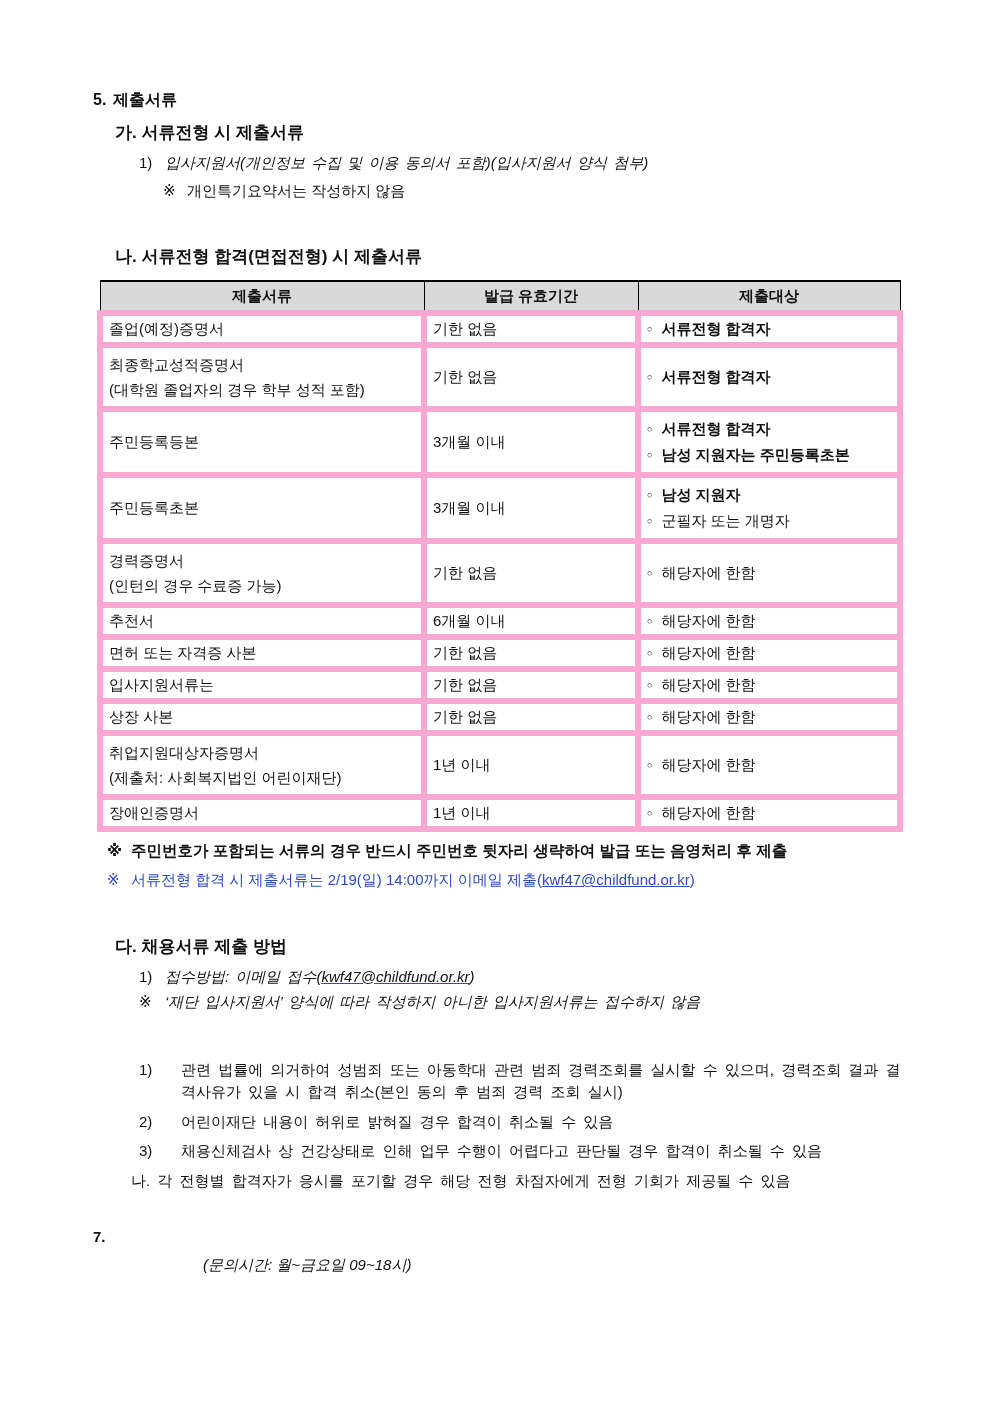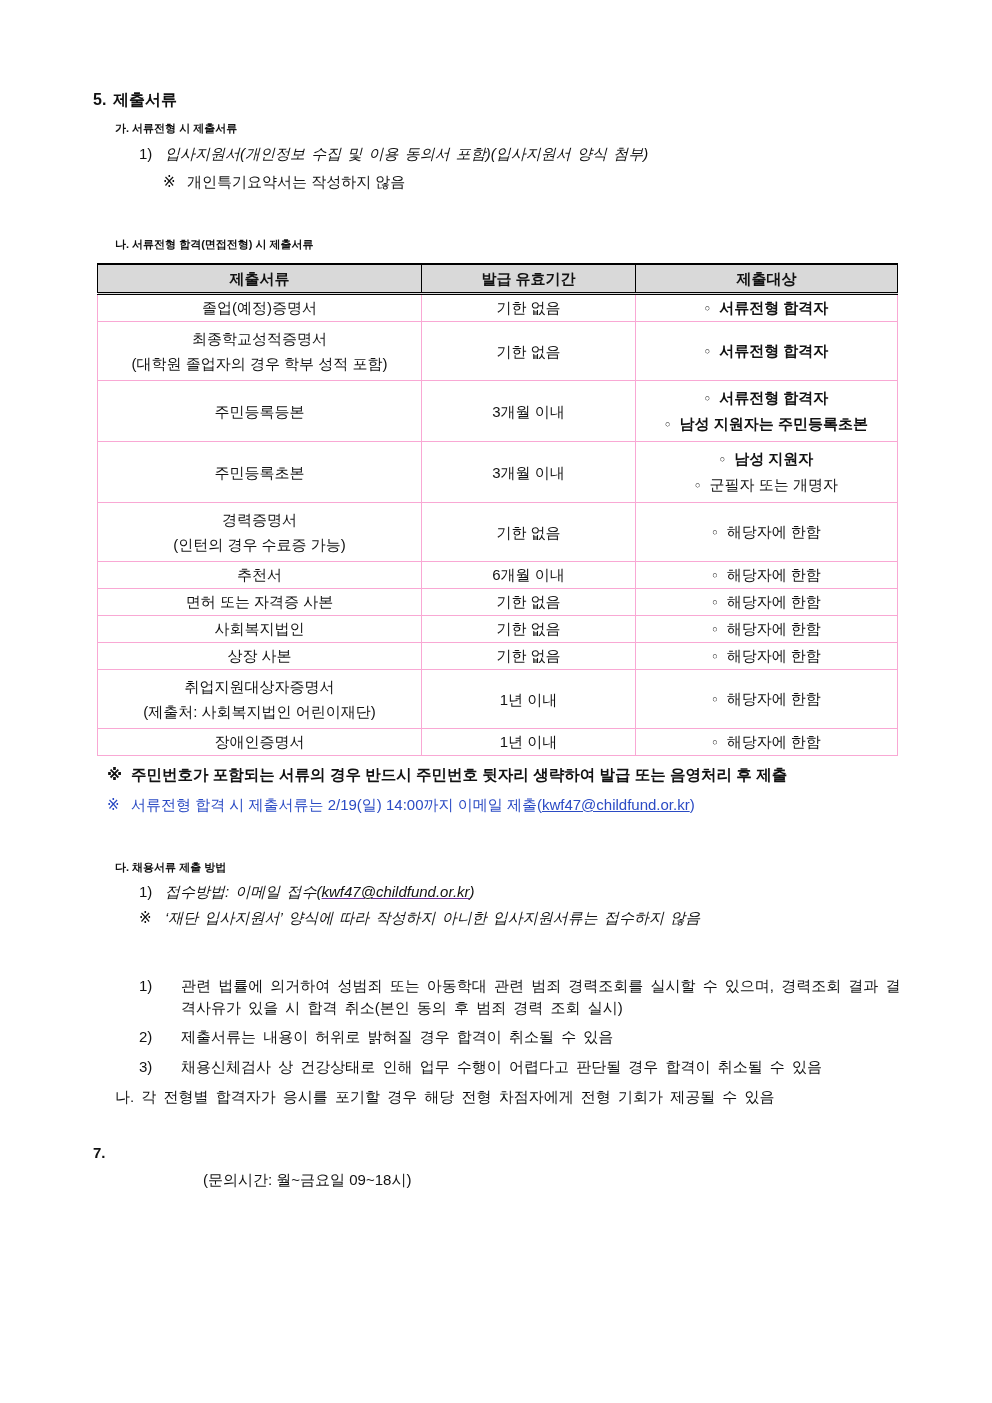--- a/index.html
+++ b/index.html
@@ -13,21 +13,21 @@
   body{
     width:992px;height:1403px;background:#ffffff;color:var(--ink);
     font-family:"Liberation Sans","DejaVu Sans",sans-serif;
     font-size:15px;line-height:1.45;
   }
   .page{padding:88px 90px 0 93px;}
 
   .h-num{font-weight:bold;display:inline-block;width:20px;}
   .h-title{font-weight:bold;}
   .sec-head{margin:0 0 6px 0;font-size:16px;}
-  .sub-head{font-weight:bold;margin:10px 0 6px 22px;font-size:11px;}
+  .sub-head{font-weight:bold;margin:10px 0 6px 22px;font-size:17px;}
   .li{display:flex;margin:4px 0 4px 46px;}
   .li .marker{flex:0 0 26px;}
   .li .text{flex:1;word-spacing:2px;font-style:italic;}
   .note-line{display:flex;margin:6px 0 0 70px;}
   .note-line .marker{flex:0 0 24px;}
   .u{}
 
   .gap-lg{height:34px;}
 
   
@@ -38,48 +38,48 @@
   table.doc-table col.c1{width:324px;}
   table.doc-table col.c2{width:214px;}
   table.doc-table col.c3{width:262px;}
   table.doc-table th{
     background:var(--table-header-bg);
     border:1px solid #000;border-top:2px solid #000;
     border-bottom:3px double #000;
     font-weight:bold;padding:3px 4px;font-size:15px;
   }
   table.doc-table td{
-    border:1px solid #f9a8d4;padding:2px 6px;
-    text-align:center;vertical-align:middle;line-height:22px;
+    border:6px solid #f9a8d4;padding:2px 6px;
+    vertical-align:middle;line-height:22px;
   }
   table.doc-table tr.tall td{line-height:25px;padding-top:4px;padding-bottom:4px;}
   td.cell-targets{text-align:left;padding-left:10px;}
   .bullet{font-size:9px;vertical-align:2px;margin-right:9px;}
   .bold{font-weight:bold;}
   .target-line{display:block;}
 
   .tbl-note1{display:flex;margin:8px 0 0 14px;font-weight:bold;font-size:15.5px;}
   .tbl-note1 .marker{flex:0 0 24px;}
   .tbl-note2{display:flex;margin:7px 0 0 14px;color:var(--accent-blue);}
   .tbl-note2 .marker{flex:0 0 24px;}
   a.mail-blue{color:var(--accent-blue);text-decoration:underline;}
   a.mail-plain{color:inherit;text-decoration:underline;text-decoration-color:var(--link-underline-purple);}
 
   
   .s6-item-a{margin:6px 0 8px 22px;}
   .s6-li{display:flex;margin:8px 0 8px 46px;}
   .s6-li .marker{flex:0 0 26px;}
   .s6-li .text{flex:1;word-spacing:3px;max-width:800px;margin-left:16px;}
-  .s6-item-b{margin:8px 0 0 22px;word-spacing:3px;}
+  .s6-item-b{margin:8px 0 0 38px;word-spacing:3px;}
 
   
   .s7-line{display:flex;margin-top:0;}
   .s7-line .num{flex:0 0 20px;font-weight:bold;}
   .s7-label{font-weight:bold;white-space:pre-wrap;}
-  .s7-hours{margin:6px 0 0 110px;}
+  .s7-hours{margin:6px 0 0 110px;font-style:italic;}
   .phone-icon{margin:0 4px;}
 </style>
 </head>
 <body>
 
 <div class="page">
 
   <div class="sec-head">
     <span class="h-num">5.</span><span class="h-title">제출서류</span>
   </div>
@@ -176,21 +176,21 @@
           <td>
             <span class="target-line">면허 또는 자격증 사본</span>
           </td>
           <td>기한 없음</td>
           <td class="cell-targets">
             <span class="target-line"><span class="bullet">○</span><span>해당자에 한함</span></span>
           </td>
         </tr>
         <tr>
           <td>
-            <span class="target-line">사회복지법인</span>
+            <span class="target-line">입사지원서류는</span>
           </td>
           <td>기한 없음</td>
           <td class="cell-targets">
             <span class="target-line"><span class="bullet">○</span><span>해당자에 한함</span></span>
           </td>
         </tr>
         <tr>
           <td>
             <span class="target-line">상장 사본</span>
           </td>
@@ -248,21 +248,21 @@
   <div class="gap-lg"></div>
 
 
 
   <div class="s6-li">
     <span class="marker">1)</span>
     <span class="text">관련 법률에 의거하여 성범죄 또는 아동학대 관련 범죄 경력조회를 실시할 수 있으며, 경력조회 결과 결격사유가 있을 시 합격 취소(본인 동의 후 범죄 경력 조회 실시)</span>
   </div>
   <div class="s6-li">
     <span class="marker">2)</span>
-    <span class="text">제출서류는 내용이 허위로 밝혀질 경우 합격이 취소될 수 있음</span>
+    <span class="text">어린이재단 내용이 허위로 밝혀질 경우 합격이 취소될 수 있음</span>
   </div>
   <div class="s6-li">
     <span class="marker">3)</span>
     <span class="text">채용신체검사 상 건강상태로 인해 업무 수행이 어렵다고 판단될 경우 합격이 취소될 수 있음</span>
   </div>
 
   <div class="s6-item-b">나. 각 전형별 합격자가 응시를 포기할 경우 해당 전형 차점자에게 전형 기회가 제공될 수 있음</div>
 
   <div class="gap-lg"></div>
 

